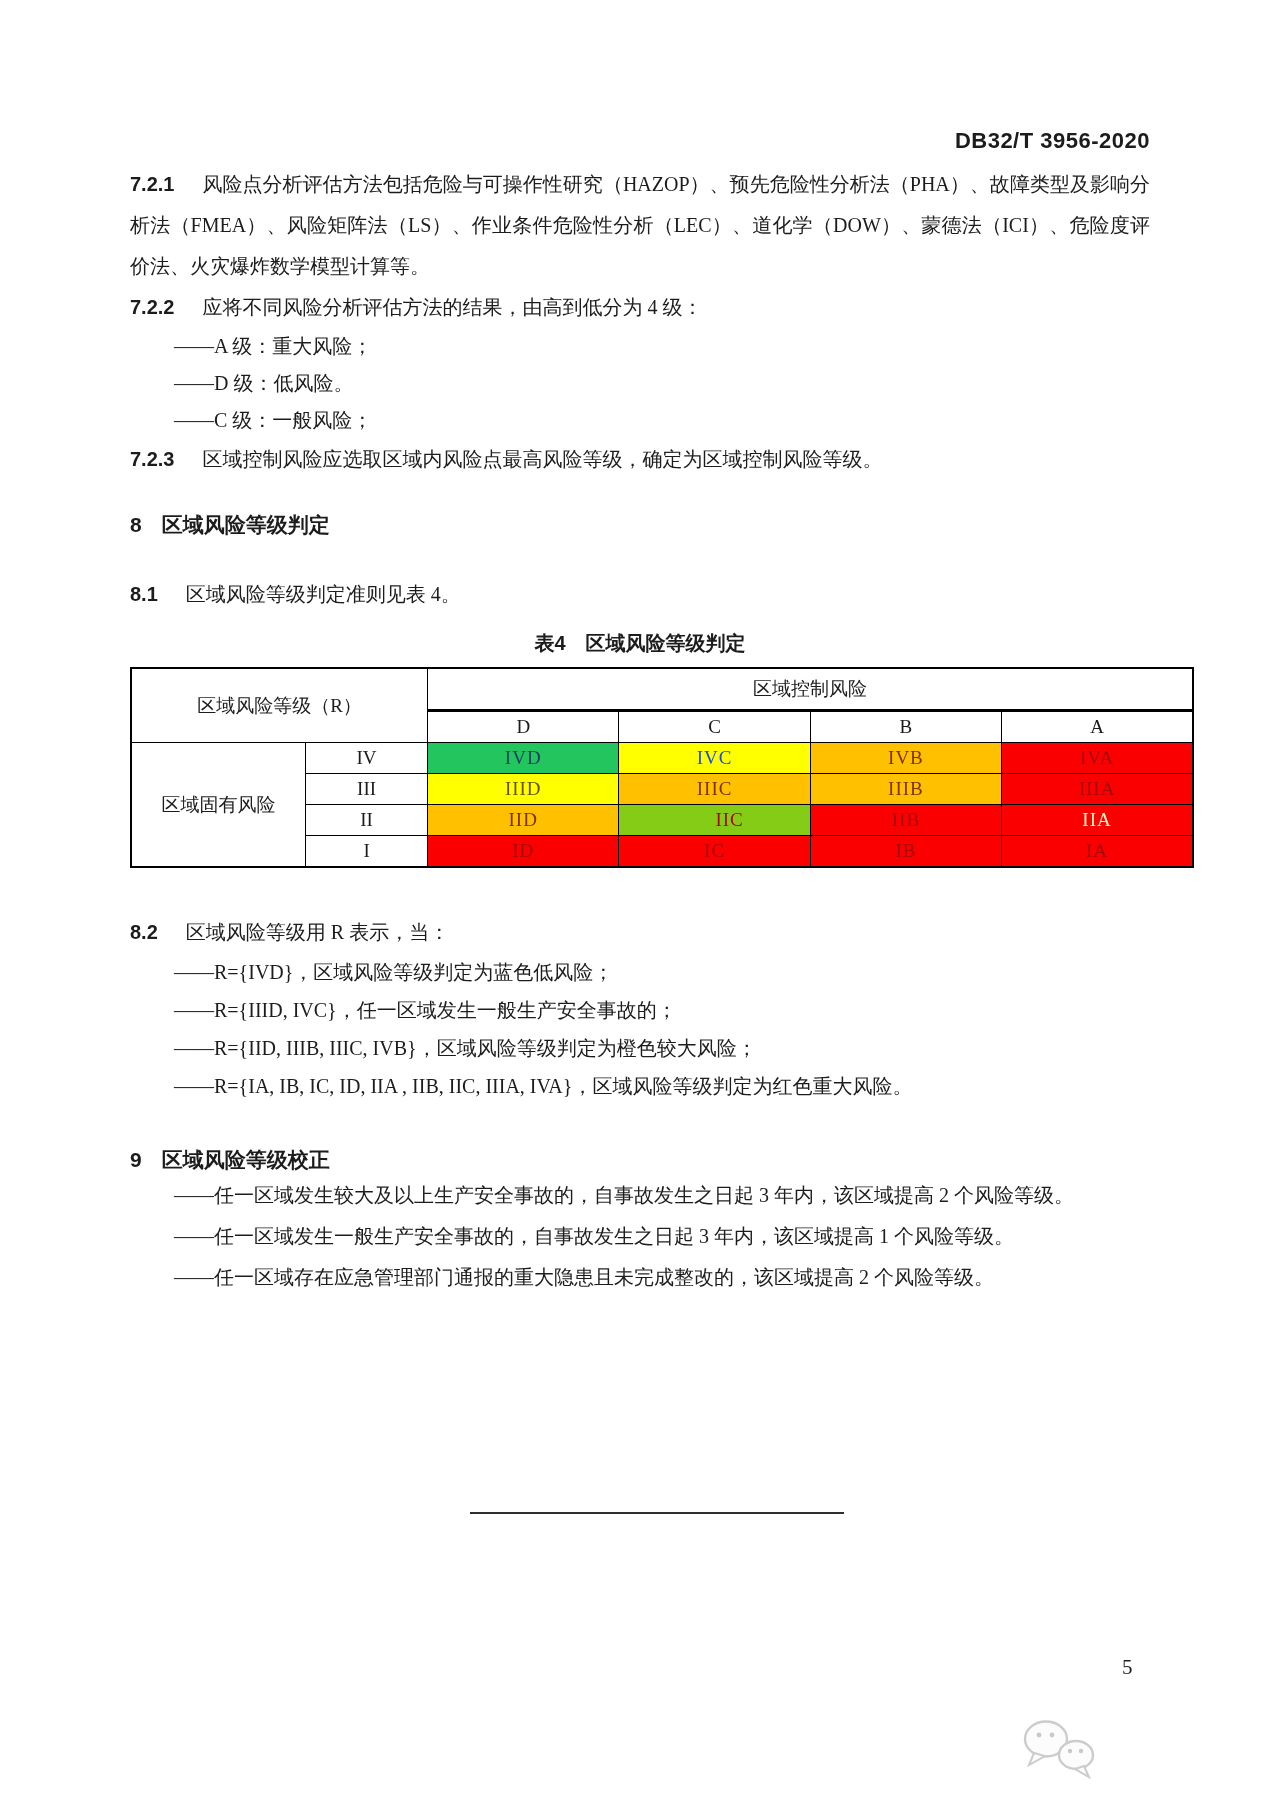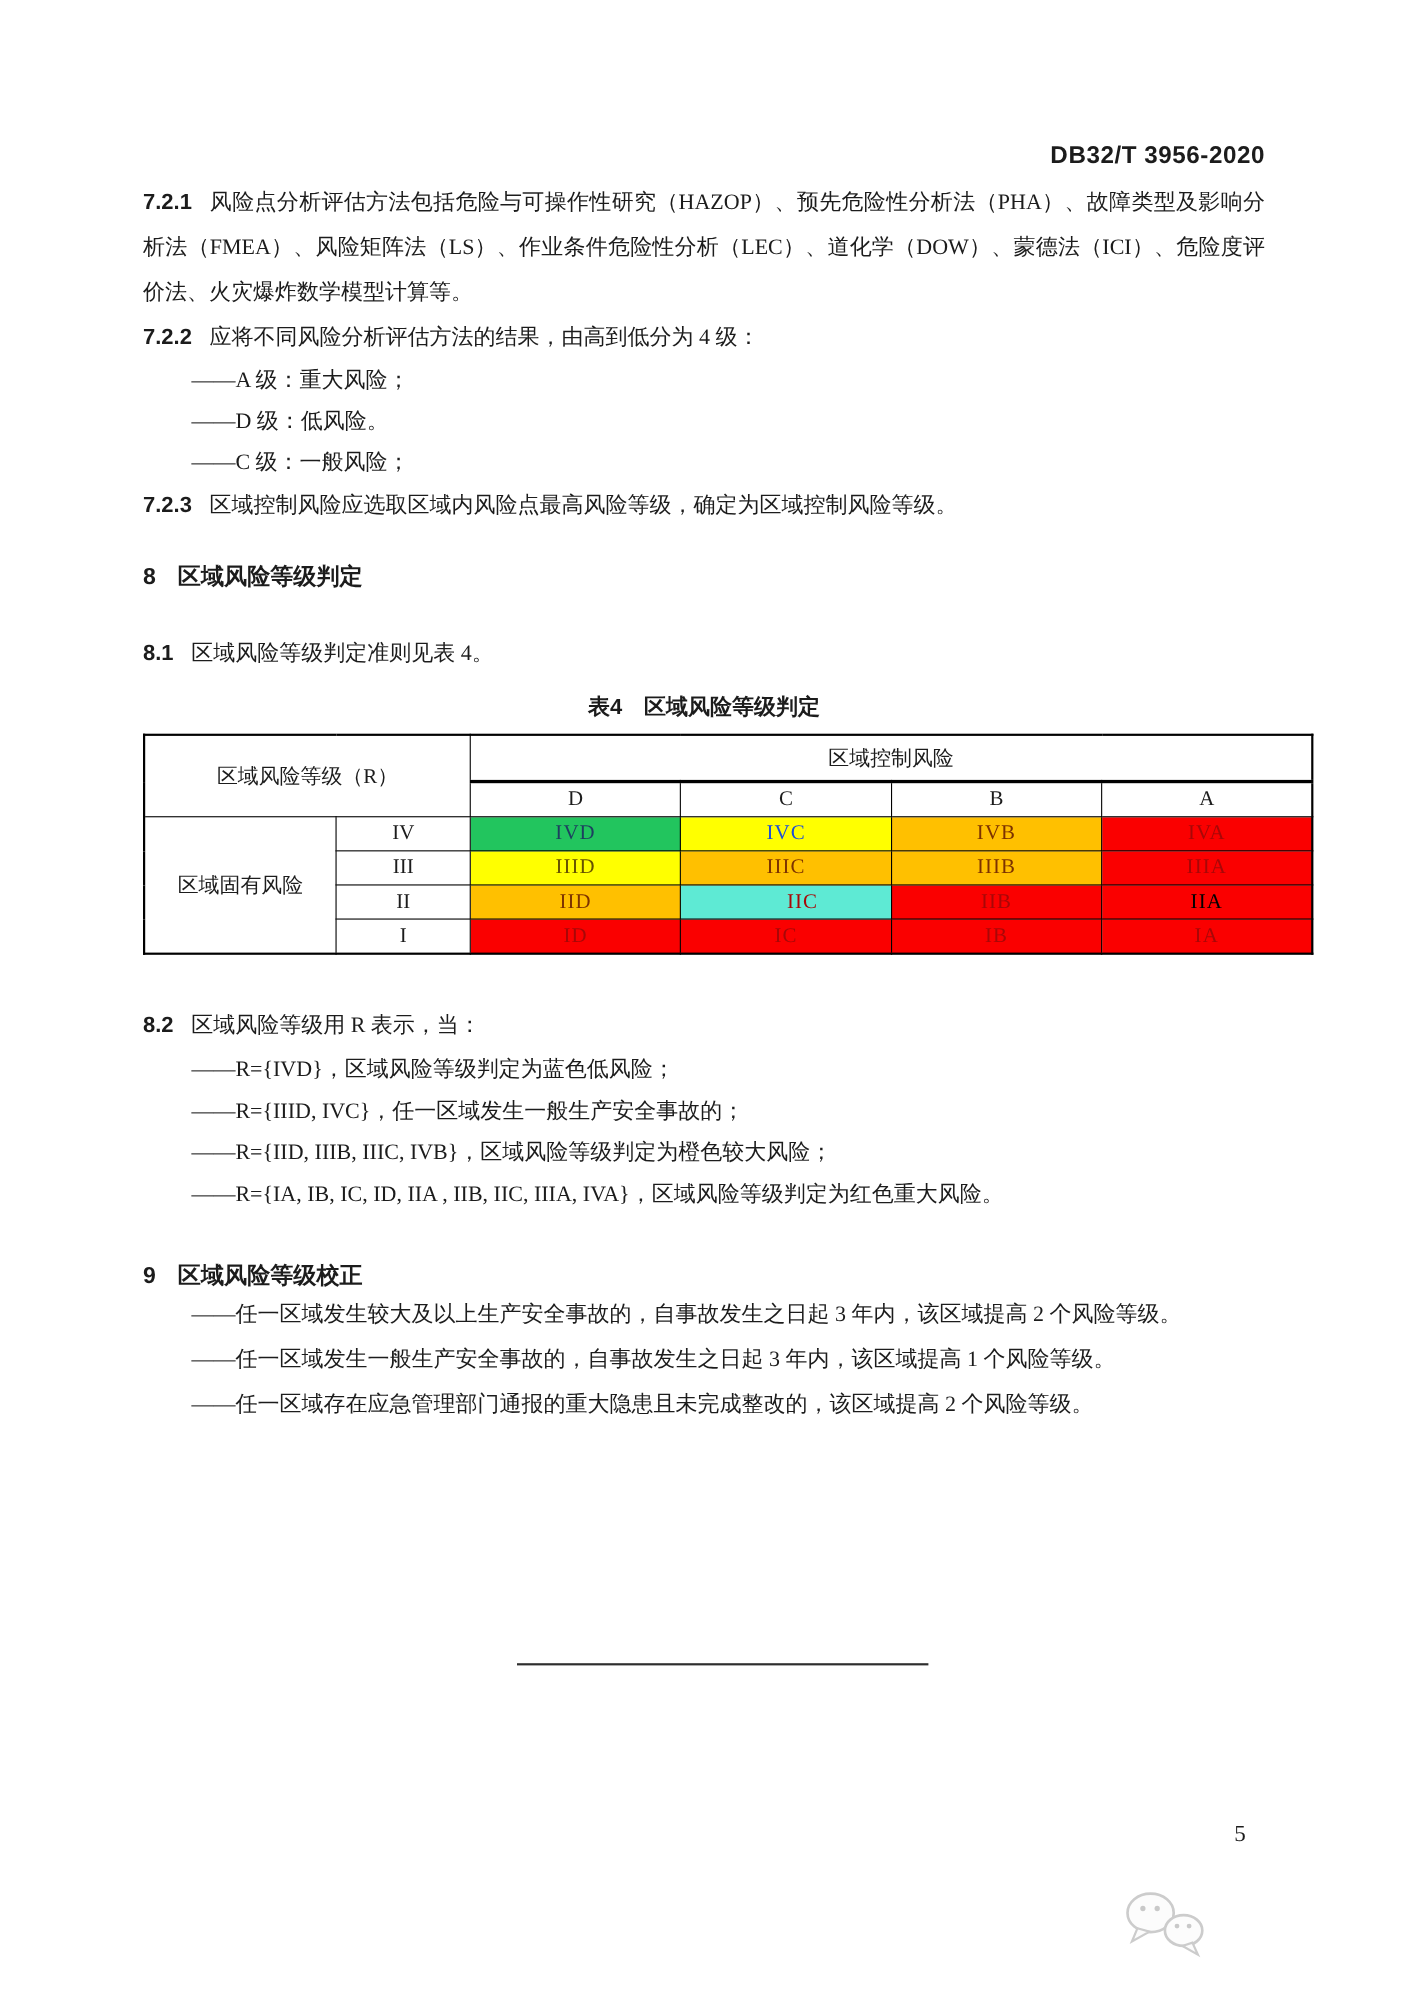--- a/index.html
+++ b/index.html
@@ -8,21 +8,21 @@
     font-family:"Liberation Serif","DejaVu Serif",serif;color:#1c1c1c;overflow:hidden;
   }
   .content{padding:128px 130px 0 130px;}
   p{margin:0;}
   .doc-code{
     text-align:right;font-family:"Liberation Sans","DejaVu Sans",sans-serif;
     font-weight:700;font-size:22px;letter-spacing:.5px;margin-bottom:10px;
   }
   .para{font-size:20px;line-height:41px;text-align:justify;}
   .clause{font-size:20px;line-height:41px;text-align:justify;}
-  .clause-num{font-family:"Liberation Sans","DejaVu Sans",sans-serif;font-weight:700;margin-right:16px;}
+  .clause-num{font-family:"Liberation Sans","DejaVu Sans",sans-serif;font-weight:700;margin-right:28px;}
   .dash{font-size:20px;line-height:37px;margin-left:44px;}
   .dash82{font-size:20px;line-height:38px;margin-left:44px;}
   .heading{
     font-family:"Liberation Sans","DejaVu Sans",sans-serif;font-weight:700;
     font-size:21px;line-height:30px;margin-top:30px;
   }
   .heading .h-num{margin-right:20px;}
   .c81{margin-top:34px;}
   .tbl-caption{
     margin-top:14px;text-align:center;font-weight:700;font-size:20px;line-height:28px;
@@ -105,23 +105,23 @@
       <tr class="body-row">
         <td class="lvl">III</td>
         <td class="riskcell" style="background-color: rgb(255, 255, 0); color: rgb(102, 82, 0);">IIID</td>
         <td class="riskcell" style="background-color: rgb(255, 192, 0); color: rgb(124, 50, 0);">IIIC</td>
         <td class="riskcell" style="background-color: rgb(255, 192, 0); color: rgb(124, 50, 0);">IIIB</td>
         <td class="riskcell" style="background-color: rgb(250, 0, 0); color: rgb(168, 7, 7);">IIIA</td>
       </tr>
       <tr class="body-row">
         <td class="lvl">II</td>
         <td class="riskcell" style="background-color: rgb(255, 192, 0); color: rgb(124, 50, 0);">IID</td>
-        <td class="riskcell" style="background-color: #5eead4; color: rgb(168, 7, 7); padding-left: 30px;">IIC</td>
+        <td class="riskcell" style="background-color: #84cc16; color: rgb(168, 7, 7); padding-left: 30px;">IIC</td>
         <td class="riskcell" style="background-color: rgb(250, 0, 0); color: rgb(168, 7, 7);">IIB</td>
-        <td class="riskcell" style="background-color: rgb(250, 0, 0); color: #000000;">IIA</td>
+        <td class="riskcell" style="background-color: rgb(250, 0, 0); color: #fef9c3;">IIA</td>
       </tr>
       <tr class="body-row">
         <td class="lvl">I</td>
         <td class="riskcell" style="background-color: rgb(250, 0, 0); color: rgb(168, 7, 7);">ID</td>
         <td class="riskcell" style="background-color: rgb(250, 0, 0); color: rgb(168, 7, 7);">IC</td>
         <td class="riskcell" style="background-color: rgb(250, 0, 0); color: rgb(168, 7, 7);">IB</td>
         <td class="riskcell" style="background-color: rgb(250, 0, 0); color: rgb(168, 7, 7);">IA</td>
       </tr>
     </tbody>
       </table>

